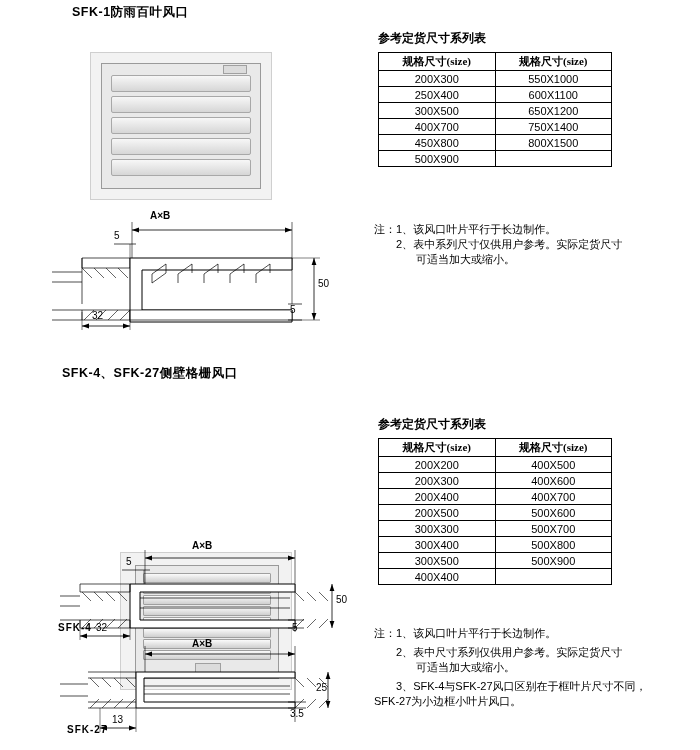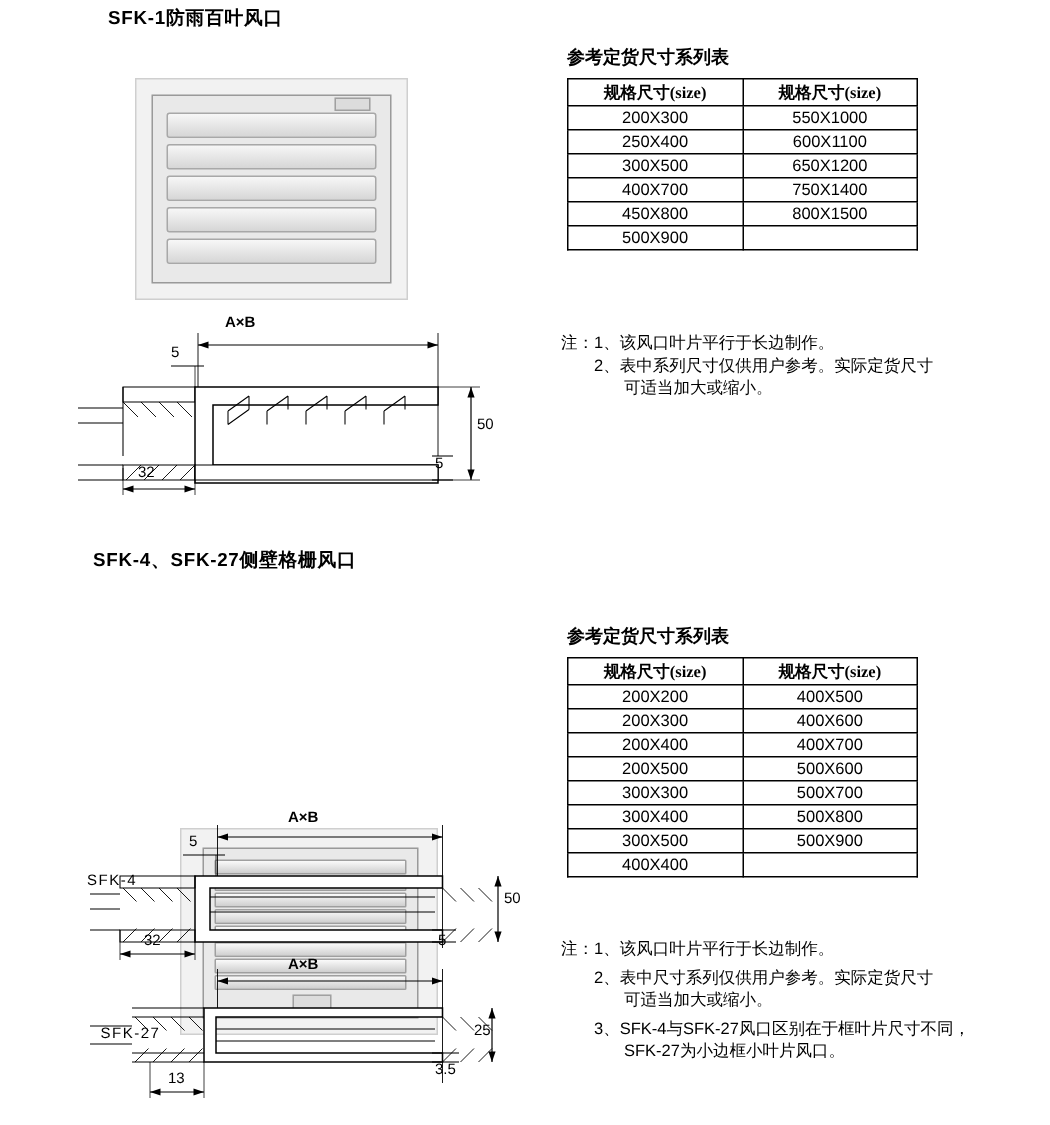--- a/index.html
+++ b/index.html
@@ -57,21 +57,21 @@
     border:1px solid #a8a8a8;
     border-radius:2px;
   }
   .blade.thin{
     background:linear-gradient(#fafafa,#cfcfcf);
     border:1px solid #9f9f9f;
     border-radius:1px;
   }
   
   .dim-text{font-size:10px;}
-  .lbl{font-size:10px;font-weight:normal;letter-spacing:1px;}
+  .lbl{font-size:10px;font-weight:bold;letter-spacing:1px;margin-top:40px;}
   svg{display:block;}
 </style>
 </head>
 <body>
 
 <div class="abs title" style="left:72px;top:4px;">SFK-1防雨百叶风口</div>
 
 <div class="abs photo" style="left:90px;top:52px;width:180px;height:146px;">
   <div class="louver-frame" style="left:10px;top:10px;width:158px;height:124px;"></div>
   <div class="blade" style="left:20px;top:22px;width:138px;height:15px;"></div>
@@ -336,16 +336,16 @@
     <div class="n-lbl">2、</div>
     <div class="n-txt">表中尺寸系列仅供用户参考。实际定货尺寸</div>
   </div>
   <div class="n-row" style="margin-left:42px;">
     <div class="n-txt">可适当加大或缩小。</div>
   </div>
   <div class="n-row" style="margin-left:22px;margin-top:4px;">
     <div class="n-lbl">3、</div>
     <div class="n-txt">SFK-4与SFK-27风口区别在于框叶片尺寸不同，</div>
   </div>
-  <div class="n-row" style="margin-left:42px;">
+  <div class="n-row" style="">
     <div class="n-txt">SFK-27为小边框小叶片风口。</div>
   </div>
 </div>
 
 </body></html>

